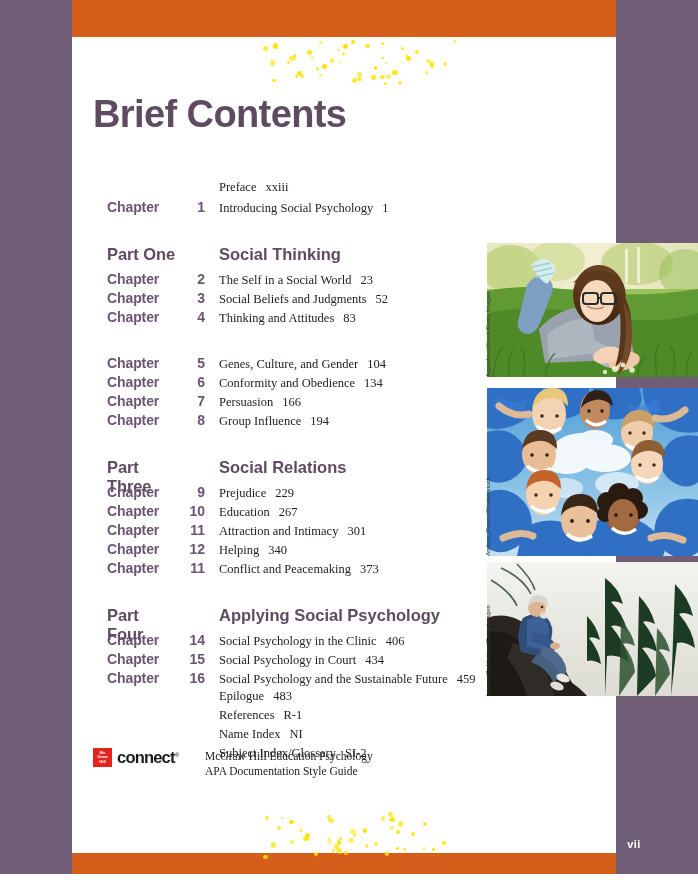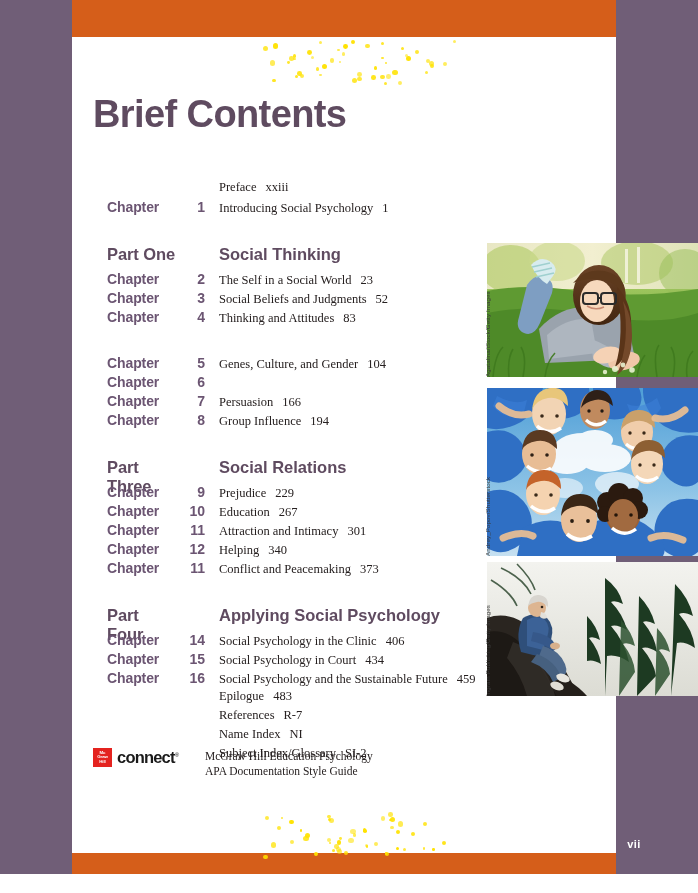--- a/index.html
+++ b/index.html
@@ -280,20 +280,21 @@
       <div class="toc-spacer"></div>
       <div class="toc-block">
         <div class="toc-row">
           <div class="col-label">Chapter</div>
           <div class="col-num">5</div>
           <div class="col-entry"><span>Genes, Culture, and Gender</span><span class="pg">104</span></div>
         </div>
         <div class="toc-row">
           <div class="col-label">Chapter</div>
           <div class="col-num">6</div>
+          <div class="col-entry"><span>Conformity and Obedience</span><span class="pg">134</span></div>
         </div>
         <div class="toc-row">
           <div class="col-label">Chapter</div>
           <div class="col-num">7</div>
           <div class="col-entry"><span>Persuasion</span><span class="pg">166</span></div>
         </div>
         <div class="toc-row">
           <div class="col-label">Chapter</div>
           <div class="col-num">8</div>
           <div class="col-entry"><span>Group Influence</span><span class="pg">194</span></div>
@@ -357,21 +358,21 @@
       </div>
       <div class="toc-block">
         <div class="toc-row plain">
           <div class="col-label"></div>
           <div class="col-num"></div>
           <div class="col-entry"><span>Epilogue</span><span class="pg">483</span></div>
         </div>
         <div class="toc-row plain">
           <div class="col-label"></div>
           <div class="col-num"></div>
-          <div class="col-entry"><span>References</span><span class="pg">R-7</span></div>
+          <div class="col-entry"><span>References</span><span class="pg">R-1</span></div>
         </div>
         <div class="toc-row plain">
           <div class="col-label"></div>
           <div class="col-num"></div>
           <div class="col-entry"><span>Name Index</span><span class="pg">NI</span></div>
         </div>
         <div class="toc-row plain">
           <div class="col-label"></div>
           <div class="col-num"></div>
           <div class="col-entry"><span>Subject Index/Glossary</span><span class="pg">SI-2</span></div>

